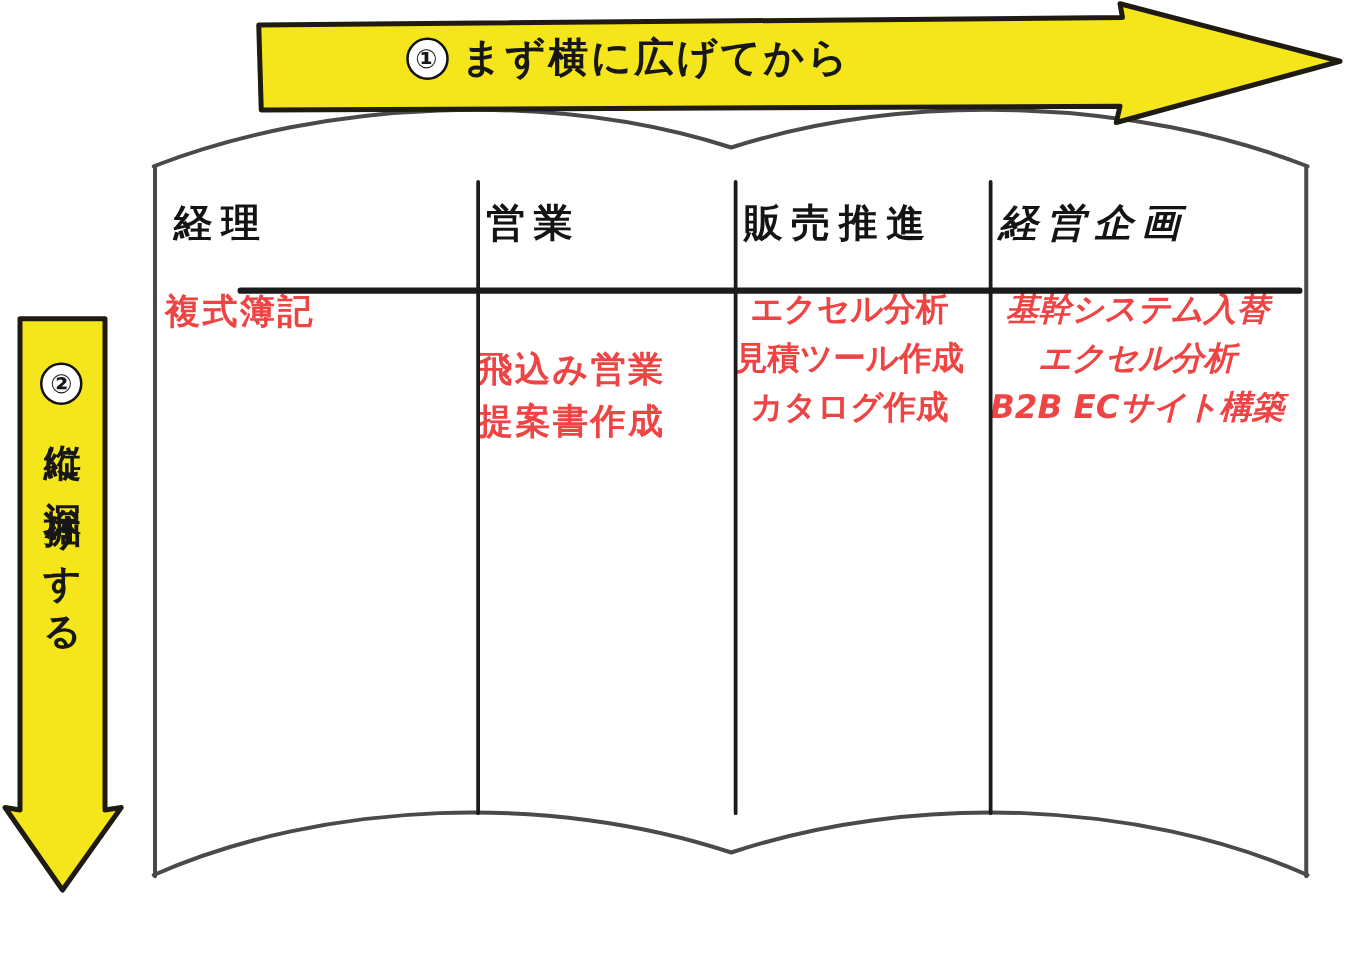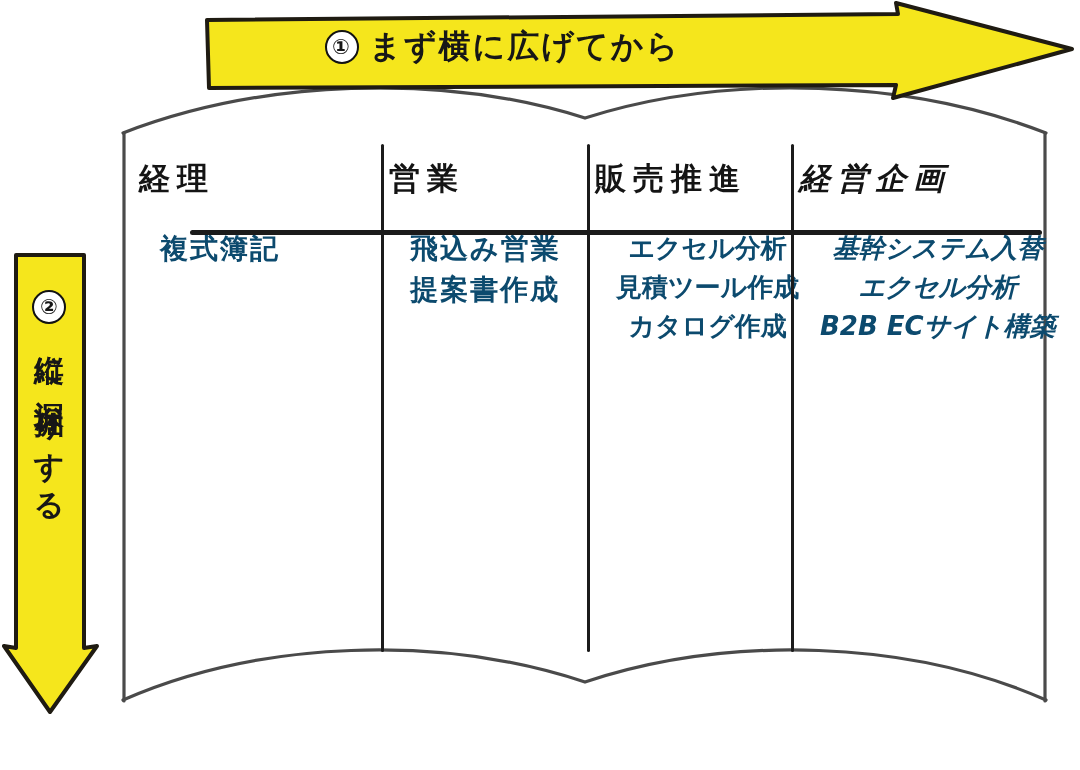--- a/index.html
+++ b/index.html
@@ -115,21 +115,21 @@
     display: flex;
   }
   .col {
     position: relative;
     box-sizing: border-box;
     display: flex;
     flex-direction: column;
     align-items: flex-start;
   }
   .col-1 { width: 250px; }
-  .col-2 { width: 206px; }
+  .col-2 { width: 206px; gap: 47px; }
   .col-3 { width: 204px; }
   .col-4 { width: 246px; font-style: italic; }
 
   .col-head {
     height: 78px;
     display: flex;
     align-items: center;
     justify-content: center;
     font-size: 31px;
     font-weight: 600;
@@ -142,23 +142,22 @@
     display: flex;
     flex-direction: column;
     gap: 11px;
     align-items: center;
   }
   .col-item {
     font-size: 27px;
     font-weight: 600;
     letter-spacing: 0px;
     line-height: 1.08;
-    color: #0c4a6e;
+    color: #ef4444;
     white-space: nowrap;
-    margin-left: 28px;
   }
   .col-1 .col-item, .col-2 .col-item {
     font-size: 28px;
     letter-spacing: 2px;
   }
   .col-3 .col-item { font-size: 26px; }
   .col-4 .col-item { font-size: 26px; }
 
   
   .head-rule {

